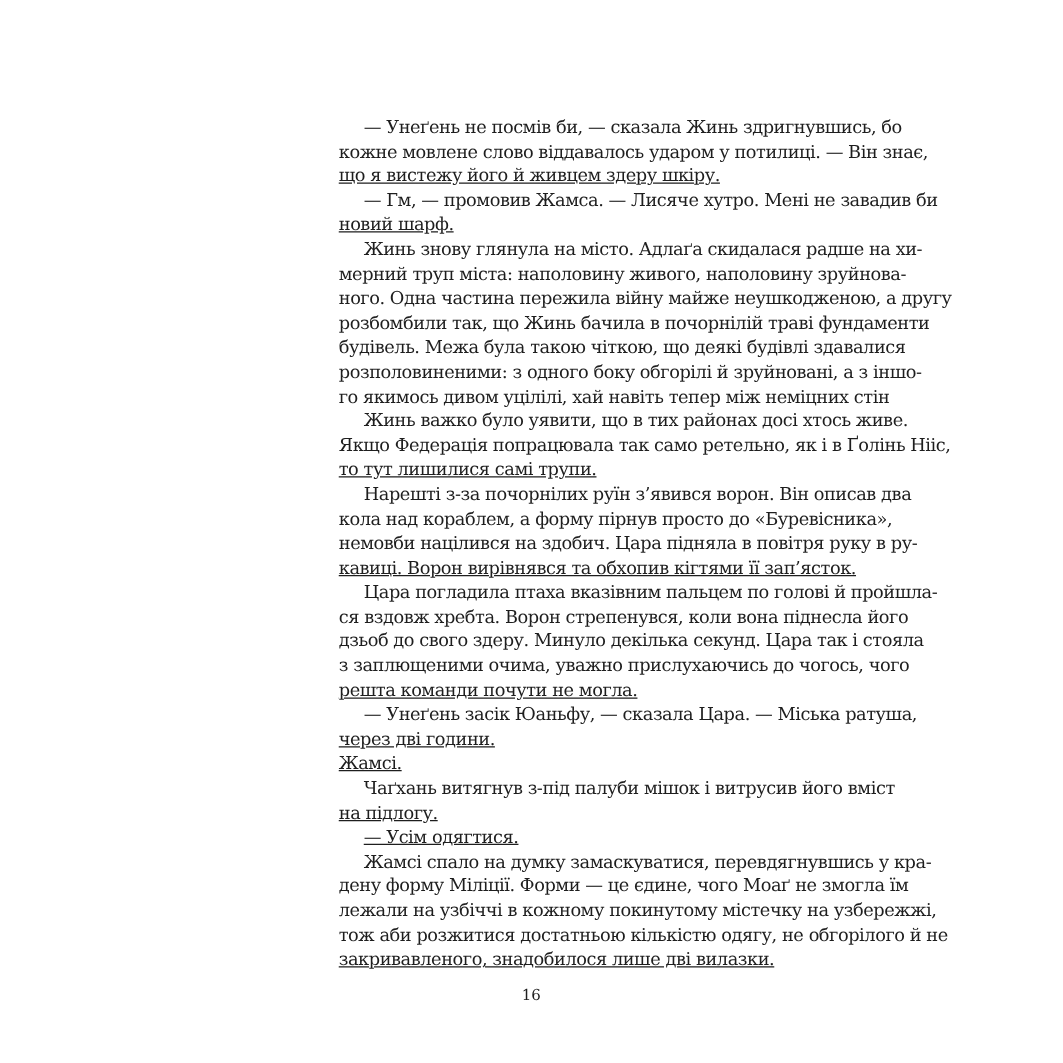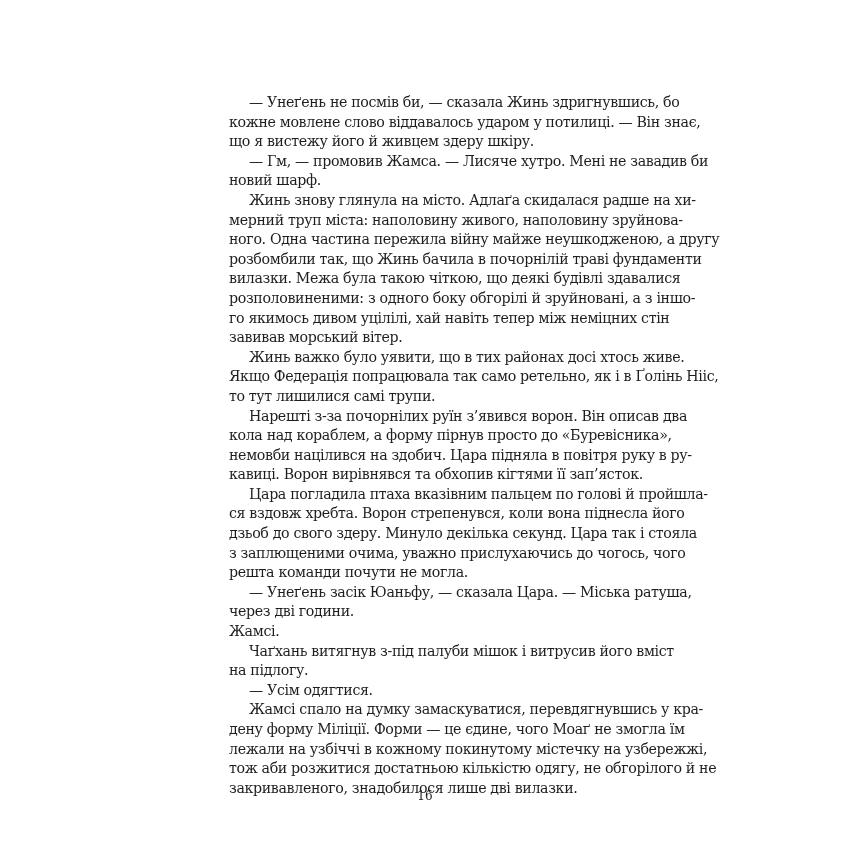--- a/index.html
+++ b/index.html
@@ -29,23 +29,25 @@
     line-height: 19.6px;
     color: #1e1e1e;
     letter-spacing: -0.35px;
   }
   .line {
     display: block;
     white-space: nowrap;
     text-align: justify;
     text-align-last: justify;
     height: 19.6px;
+    margin-left: 42px;
   }
   .line.last {
     text-align-last: left;
+    text-decoration: underline;
   }
   .line.indent {
     padding-left: 20px;
   }
   .page-number {
     position: absolute;
     top: 789px;
     left: 0;
     width: 850px;
     text-align: center;
@@ -66,24 +68,23 @@
       </div>
       <div class="para-wrap">
         <span class="line indent">— Гм, — промовив Жамса. — Лисяче хутро. Мені не завадив би</span>
         <span class="line last">новий шарф.</span>
       </div>
       <div class="para-wrap">
         <span class="line indent">Жинь знову глянула на місто. Адлаґа скидалася радше на хи-</span>
         <span class="line">мерний труп міста: наполовину живого, наполовину зруйнова-</span>
         <span class="line">ного. Одна частина пережила війну майже неушкодженою, а другу</span>
         <span class="line">розбомбили так, що Жинь бачила в почорнілій траві фундаменти</span>
-        <span class="line">вилазки. Межа була такою чіткою, що деякі будівлі здавалися</span>
+        <span class="line">будівель. Межа була такою чіткою, що деякі будівлі здавалися</span>
         <span class="line">розполовиненими: з одного боку обгорілі й зруйновані, а з іншо-</span>
         <span class="line">го якимось дивом уцілілі, хай навіть тепер між неміцних стін</span>
-        <span class="line last">завивав морський вітер.</span>
       </div>
       <div class="para-wrap">
         <span class="line indent">Жинь важко було уявити, що в тих районах досі хтось живе.</span>
         <span class="line">Якщо Федерація попрацювала так само ретельно, як і в Ґолінь Нііс,</span>
         <span class="line last">то тут лишилися самі трупи.</span>
       </div>
       <div class="para-wrap">
         <span class="line indent">Нарешті з-за почорнілих руїн з’явився ворон. Він описав два</span>
         <span class="line">кола над кораблем, а форму пірнув просто до «Буревісника»,</span>
         <span class="line">немовби націлився на здобич. Цара підняла в повітря руку в ру-</span>

